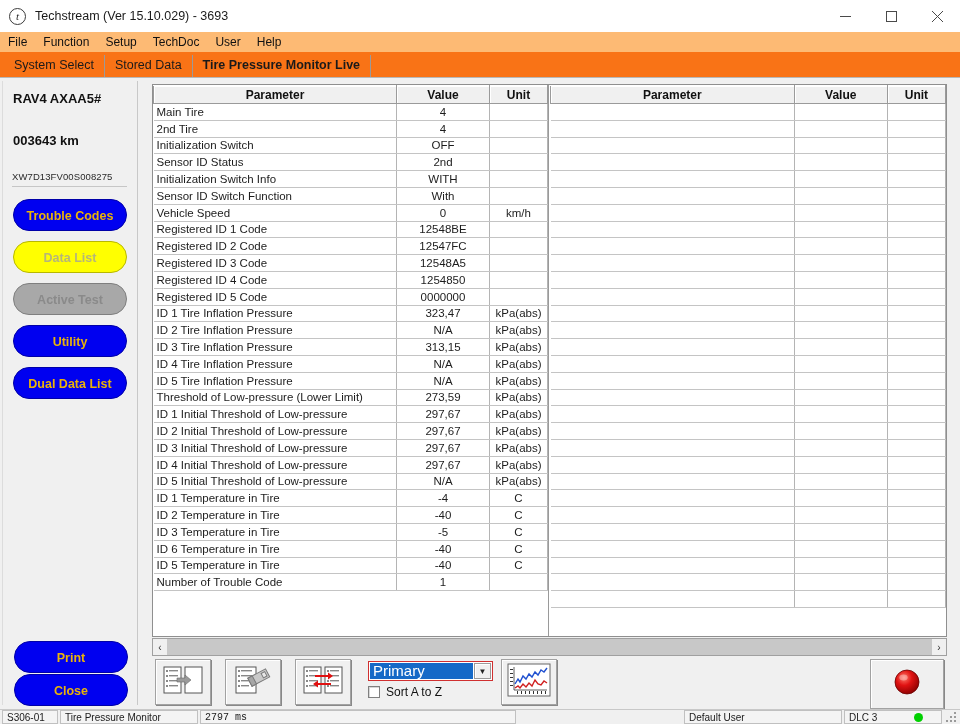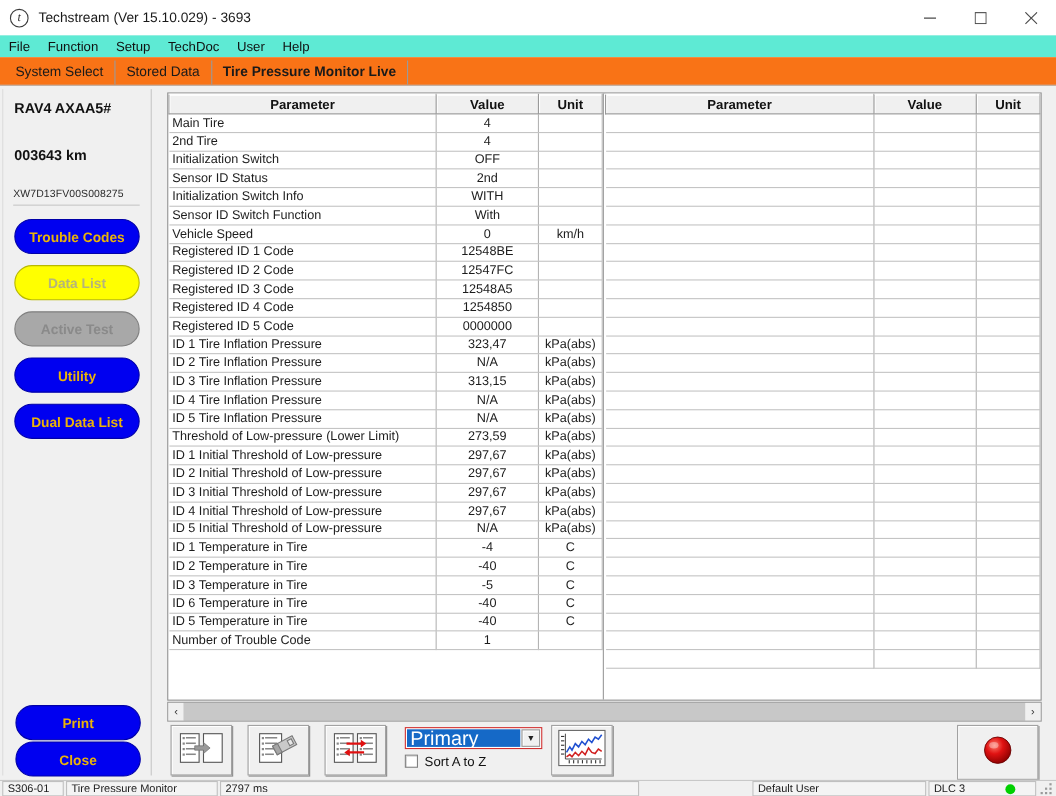--- a/index.html
+++ b/index.html
@@ -39,21 +39,21 @@
   .wbtn {
     width: 46px; height: 32px;
     display: flex; align-items: center; justify-content: center;
     color: #4a4a4a;
   }
   #winbtns { position: absolute; right: 0; top: 0; display: flex; }
 
   
   #menubar {
     height: 20px;
-    background: #5eead4;
+    background: #fdba74;
     display: flex;
     align-items: center;
     padding-left: 8px;
   }
   .menu-item {
     font-size: 12px;
     color: #111;
     padding: 1px 8px 1px 0;
     margin-right: 8px;
     white-space: nowrap;
@@ -229,21 +229,21 @@
     width: 125px; height: 20px;
     border: 1.5px solid #d03030;
     background: #ffffff;
     display: flex; align-items: center;
     position: relative;
   }
   #dd-value {
     flex: 1;
     background: #1569c7;
     color: #ffffff;
-    font-size: 18px;
+    font-size: 15px;
     height: 16px;
     line-height: 16px;
     padding-left: 3px;
     margin: 0 1px;
     overflow: hidden; white-space: nowrap;
   }
   #dd-arrow {
     width: 17px; height: 16px;
     background: #f0f0f0;
     border: 1px solid #9a9a9a;
@@ -278,21 +278,21 @@
     height: 14px;
     border: 1px solid #c0c0c0;
     background: #f4f4f4;
     display: flex; align-items: center;
     padding: 0 4px;
     margin-right: 2px;
     white-space: nowrap;
   }
   #sf-code { width: 56px; margin-left: 2px; }
   #sf-sys  { width: 138px; }
-  #sf-ms   { width: 381px; }
+  #sf-ms   { width: 316px; font-family: Liberation Mono, monospace; }
   #sf-spacer { flex: 1; }
   #sf-user { width: 158px; }
   #sf-dlc  { width: 98px; position: relative; }
   #dlc-led {
     width: 9px; height: 9px; border-radius: 50%;
     background: #00d000;
     position: absolute; right: 18px; top: 2px;
   }
   #grip {
     width: 14px; height: 14px;

